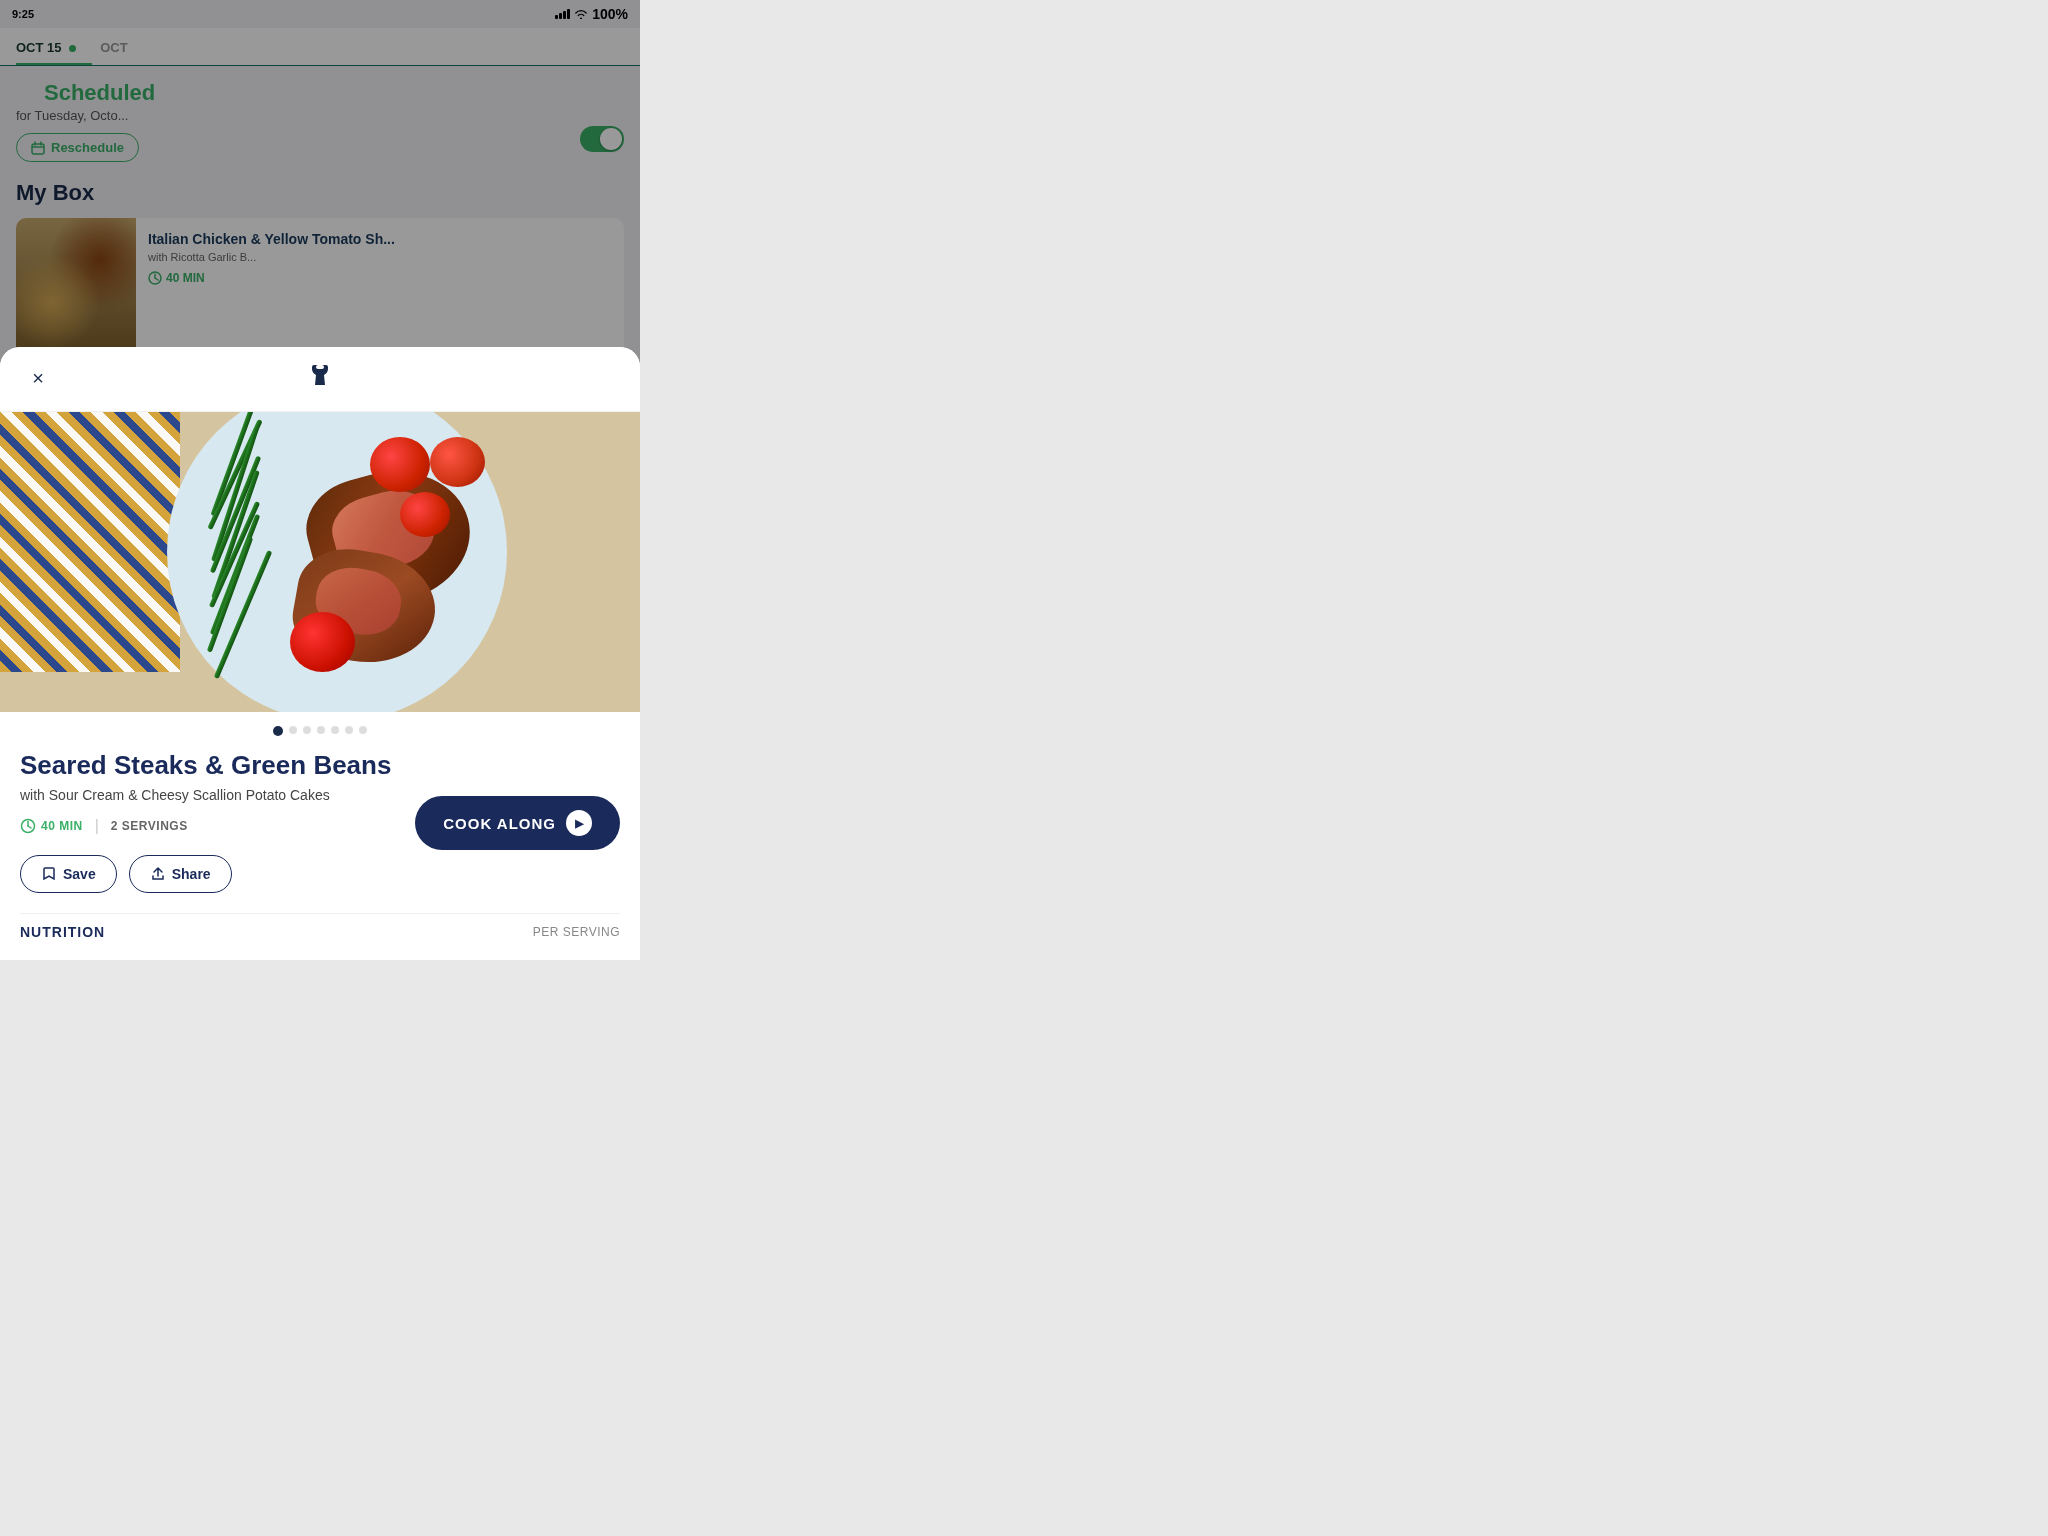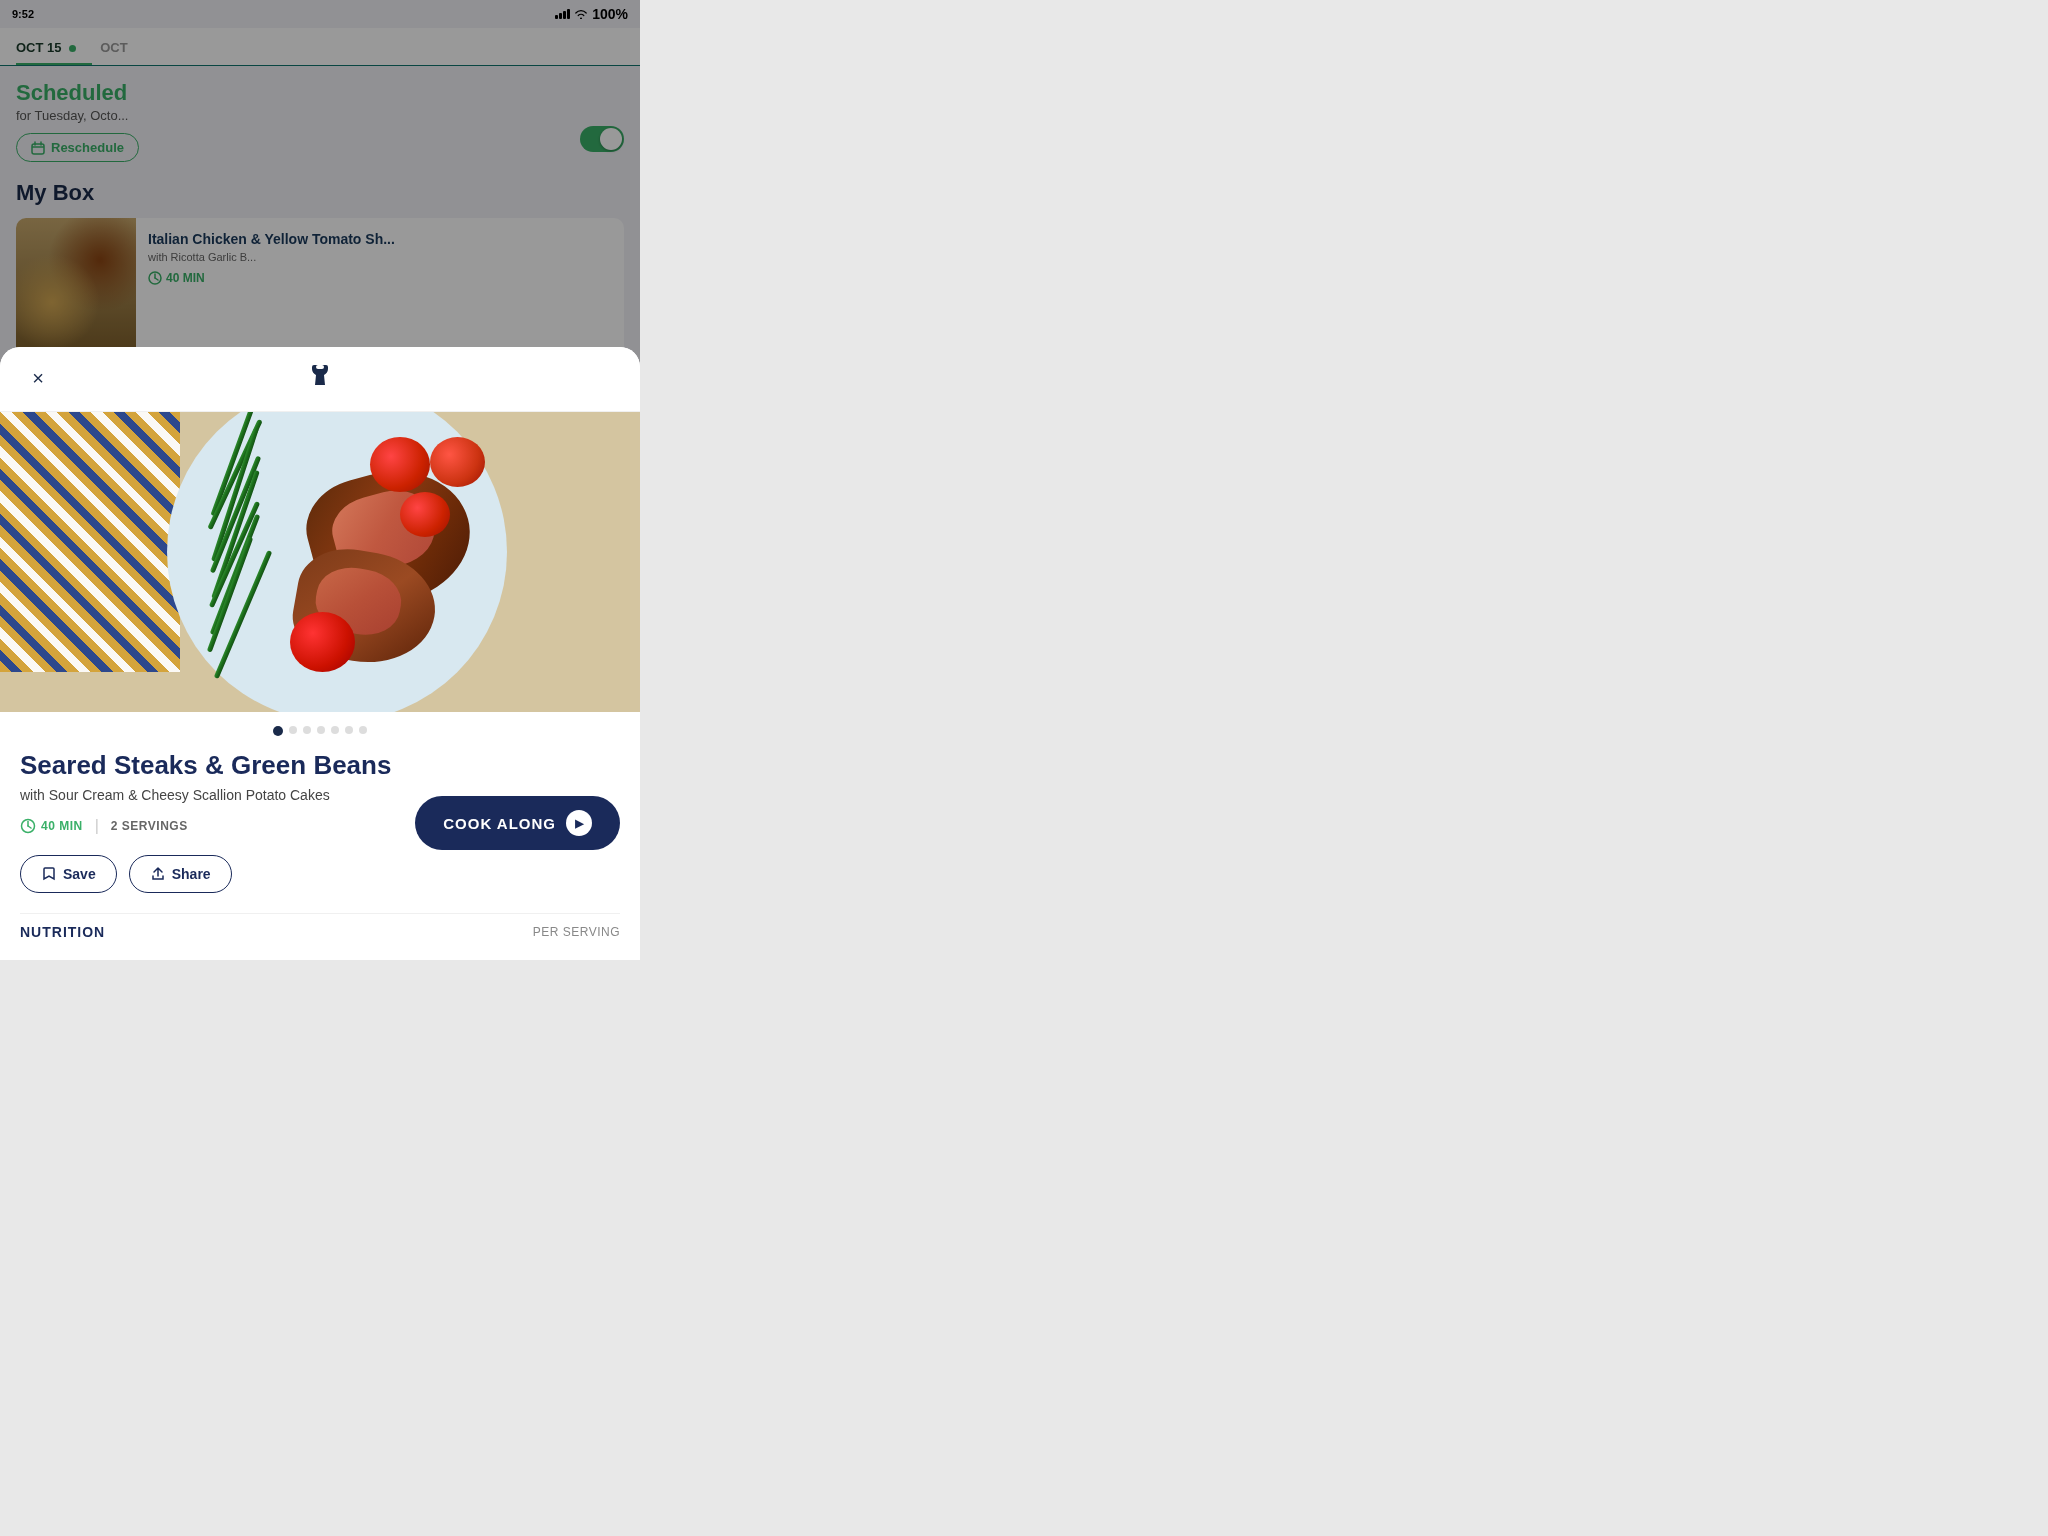--- a/index.html
+++ b/index.html
@@ -75,20 +75,21 @@
     }
 
     
     .scheduled-section {
       padding: 14px 16px 10px;
     }
     .scheduled-title {
       font-size: 22px;
       font-weight: 700;
       color: #3ab068;
+      margin-left: 28px;
     }
     .scheduled-subtitle {
       font-size: 13px;
       color: #555;
       margin-top: 2px;
     }
     .reschedule-btn {
       display: inline-flex;
       align-items: flex-end;
       gap: 6px;
@@ -563,21 +564,21 @@
       font-size: 12px;
       color: #888;
       text-transform: uppercase;
       letter-spacing: 0.5px;
     }
   </style>
 </head>
 <body>
 
 <div class="status-bar">
-  <span class="status-left">9:52</span>
+  <span class="status-left">9:25</span>
   <span class="status-right">
     <span class="signal-bars">
       <span class="signal-bar"></span>
       <span class="signal-bar"></span>
       <span class="signal-bar"></span>
       <span class="signal-bar"></span>
     </span>
     <span>
       <svg width="14" height="10" viewBox="0 0 14 10" fill="none">
         <path d="M7 8.5a1 1 0 1 1 0 2 1 1 0 0 1 0-2z" fill="#000"></path>

